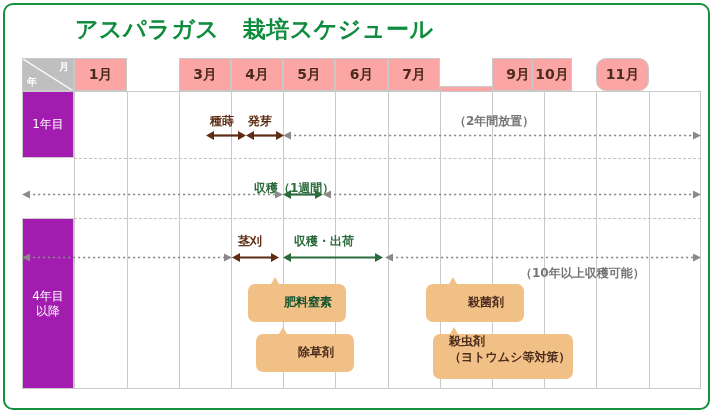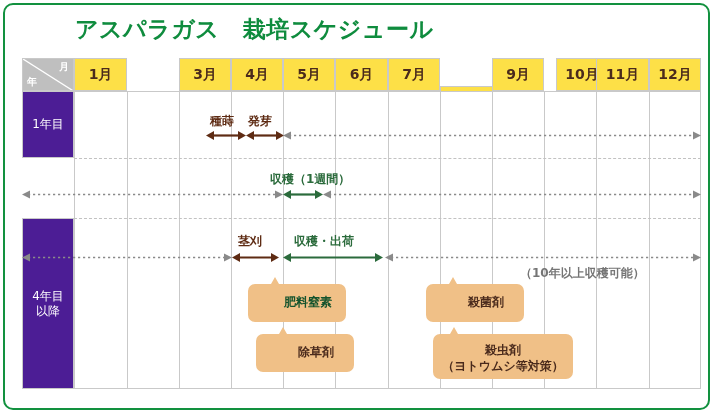--- a/index.html
+++ b/index.html
@@ -55,30 +55,30 @@
     position:absolute;right:4px;top:1px;
     font-size:10px;color:#ffffff;font-weight:bold;
   }
   .corner .yr{
     position:absolute;left:4px;bottom:1px;
     font-size:10px;color:#ffffff;font-weight:bold;
   }
   .mhead{
     position:absolute;
     top:0;height:33px;
-    background:#fde047;
+    background:#fca5a5;
     box-sizing:border-box;
     border:1px solid #c9c9c9;
     display:flex;align-items:center;justify-content:center;
     font-size:14px;font-weight:bold;color:#4a2a1c;
   }
   .ylabel{
     position:absolute;left:0;
     width:52px;
-    background:#4c1d95;
+    background:#a21caf;
     box-sizing:border-box;
     border:1px solid #c9c9c9;
     display:flex;align-items:center;justify-content:center;
     text-align:center;
     font-size:12px;color:#ffffff;line-height:1.25;
   }
   .bodybox{
     position:absolute;
     left:52px;top:33px;
     width:627px;height:298px;
@@ -129,23 +129,22 @@
 
     <div class="mhead" style="left:52px;width:53px;">1月</div>
     <div class="mhead" style="left:105px;width:52px;margin-top:33px;">2月</div>
     <div class="mhead" style="left:157px;width:52px;">3月</div>
     <div class="mhead" style="left:209px;width:52px;">4月</div>
     <div class="mhead" style="left:261px;width:52px;">5月</div>
     <div class="mhead" style="left:313px;width:53px;">6月</div>
     <div class="mhead" style="left:366px;width:52px;">7月</div>
     <div class="mhead" style="left:418px;width:64px;margin-top:28px;">8月</div>
     <div class="mhead" style="left:470px;width:52px;">9月</div>
-    <div class="mhead" style="left:534px;width:52px;">10月</div>
-    <div class="mhead" style="left:574px;width:53px;">11月</div>
-    <div class="mhead" style="left:627px;width:52px;">12月</div>
+    <div class="mhead" style="left:510px;width:40px;">10月</div>
+    <div class="mhead" style="left:574px;width:53px;border-radius:10px;">11月</div>
 
     <div class="ylabel" style="top:33px;height:67px;">1年目</div>
     <div class="ylabel" style="top:160px;height:171px;">
       <div>
         <div>4年目</div>
         <div>以降</div>
       </div>
     </div>
 
     <div class="bodybox"></div>
@@ -160,38 +159,39 @@
     <div class="vline" style="left:470px;"></div>
     <div class="vline" style="left:522px;"></div>
     <div class="vline" style="left:574px;"></div>
     <div class="vline" style="left:627px;"></div>
 
     <div class="rowsep" style="top:100px;"></div>
     <div class="rowsep" style="top:160px;"></div>
 
     <div class="lab brown" style="left:188px;top:55px;">種蒔</div>
     <div class="lab brown" style="left:226px;top:55px;">発芽</div>
+    <div class="lab gray" style="left:432px;top:55px;">（2年間放置）</div>
 
     <svg class="arrow" style="left:184px;top:72px;width:40px;" height="11" viewBox="0 0 40 11">
       <line x1="5" y1="5.5" x2="35" y2="5.5" stroke="#5e2b13" stroke-width="2.2"></line>
       <polygon points="0,5.5 8,1 8,10" fill="#5e2b13"></polygon>
       <polygon points="40,5.5 32,1 32,10" fill="#5e2b13"></polygon>
     </svg>
     <svg class="arrow" style="left:224px;top:72px;width:38px;" height="11" viewBox="0 0 38 11">
       <line x1="5" y1="5.5" x2="33" y2="5.5" stroke="#5e2b13" stroke-width="2.2"></line>
       <polygon points="0,5.5 8,1 8,10" fill="#5e2b13"></polygon>
       <polygon points="38,5.5 30,1 30,10" fill="#5e2b13"></polygon>
     </svg>
     <svg class="arrow" style="left:261px;top:72px;width:418px;" height="11" viewBox="0 0 418 11">
       <line x1="6" y1="5.5" x2="412" y2="5.5" stroke="#8a8a8a" stroke-width="1.6" stroke-dasharray="2.2 2.8"></line>
       <polygon points="0,5.5 8,1.5 8,9.5" fill="#8a8a8a"></polygon>
       <polygon points="418,5.5 410,1.5 410,9.5" fill="#8a8a8a"></polygon>
     </svg>
 
-    <div class="lab green" style="left:232px;top:113px;margin-left:16px;">収穫（1週間）</div>
+    <div class="lab green" style="left:232px;top:122px;">収穫（1週間）</div>
 
     <svg class="arrow" style="left:0px;top:131px;width:261px;" height="11" viewBox="0 0 261 11">
       <line x1="6" y1="5.5" x2="255" y2="5.5" stroke="#8a8a8a" stroke-width="1.6" stroke-dasharray="2.2 2.8"></line>
       <polygon points="0,5.5 8,1.5 8,9.5" fill="#8a8a8a"></polygon>
       <polygon points="261,5.5 253,1.5 253,9.5" fill="#8a8a8a"></polygon>
     </svg>
     <svg class="arrow" style="left:261px;top:131px;width:40px;" height="11" viewBox="0 0 40 11">
       <line x1="5" y1="5.5" x2="35" y2="5.5" stroke="#2b6b3c" stroke-width="2.2"></line>
       <polygon points="0,5.5 8,1 8,10" fill="#2b6b3c"></polygon>
       <polygon points="40,5.5 32,1 32,10" fill="#2b6b3c"></polygon>
@@ -238,19 +238,19 @@
     <div class="lab" style="left:255px;top:286px;width:78px;text-align:center;font-size:12px;color:#4a2a1c;">除草剤</div>
 
     <svg style="position:absolute;left:403px;top:219px;width:100px;height:45px;" viewBox="0 0 100 45">
       <path d="M24,7 L28,0 L32,7 L92,7 a7,7 0 0 1 7,7 L99,38 a7,7 0 0 1 -7,7 L8,45 a7,7 0 0 1 -7,-7 L1,14 a7,7 0 0 1 7,-7 Z" fill="#f0c087"></path>
     </svg>
     <div class="lab" style="left:425px;top:236px;width:78px;text-align:center;font-size:12px;color:#4a2a1c;">殺菌剤</div>
 
     <svg style="position:absolute;left:410px;top:269px;width:142px;height:52px;" viewBox="0 0 142 52">
       <path d="M18,7 L22,0 L26,7 L134,7 a7,7 0 0 1 7,7 L141,45 a7,7 0 0 1 -7,7 L8,52 a7,7 0 0 1 -7,-7 L1,14 a7,7 0 0 1 7,-7 Z" fill="#f0c087"></path>
     </svg>
-    <div class="lab" style="left:411px;top:284px;width:140px;text-align:center;font-size:12px;color:#4a2a1c;line-height:1.35;">
+    <div class="lab" style="left:411px;top:275px;width:140px;font-size:12px;color:#4a2a1c;line-height:1.35;padding-left:16px;">
       <div>殺虫剤</div>
       <div>（ヨトウムシ等対策）</div>
     </div>
 
   </div>
 </div>
 
 </body></html>

